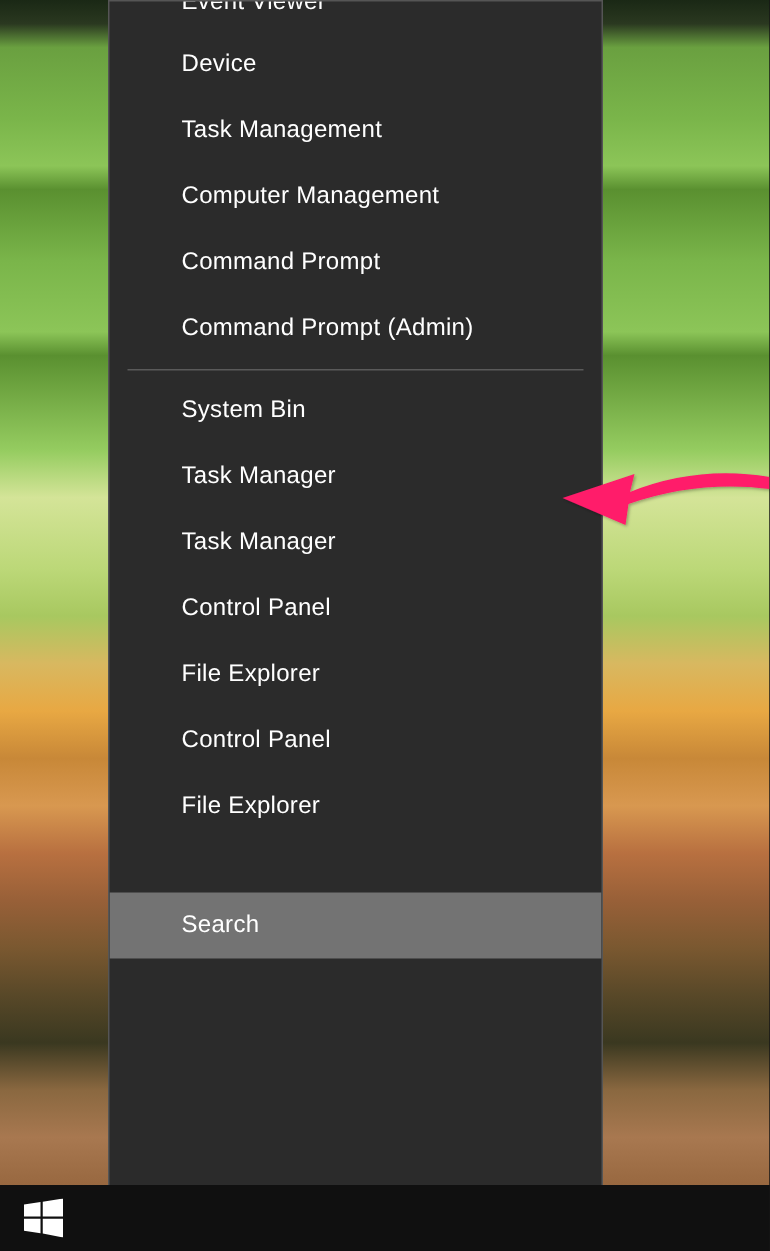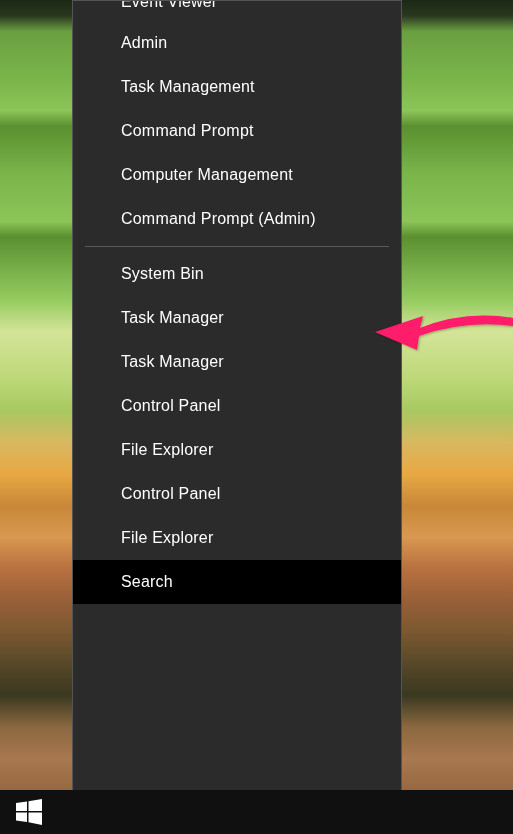--- a/index.html
+++ b/index.html
@@ -72,21 +72,22 @@
       font-weight: 300;
       cursor: pointer;
       letter-spacing: 0.2px;
     }
     .menu-item.partial {
       padding-top: 0;
       padding-bottom: 10px;
       margin-top: -8px;
     }
     .menu-item.highlighted {
-      background: #000000;
+      background: #737373;
+      margin-top: 35px;
     }
     .menu-separator {
       height: 1px;
       background: #5a5a5a;
       margin: 5px 12px;
     }
     .menu-footer {
       height: 30px;
       display: flex;
       align-items: center;
@@ -138,24 +139,24 @@
     }
   </style>
 </head>
 <body>
 
 <div class="desktop-bg"></div>
 
 <div class="context-menu">
   <div class="menu-scroll">
     <div class="menu-item partial">Event Viewer</div>
-    <div class="menu-item">Admin</div>
+    <div class="menu-item">Device</div>
     <div class="menu-item">Task Management</div>
+    <div class="menu-item">Computer Management</div>
     <div class="menu-item">Command Prompt</div>
-    <div class="menu-item">Computer Management</div>
     <div class="menu-item">Command Prompt (Admin)</div>
     <div class="menu-separator"></div>
     <div class="menu-item">System Bin</div>
     <div class="menu-item">Task Manager</div>
     <div class="menu-item">Task Manager</div>
     <div class="menu-item">Control Panel</div>
     <div class="menu-item">File Explorer</div>
     <div class="menu-item">Control Panel</div>
     <div class="menu-item">File Explorer</div>
     <div class="menu-item highlighted">Search</div>

